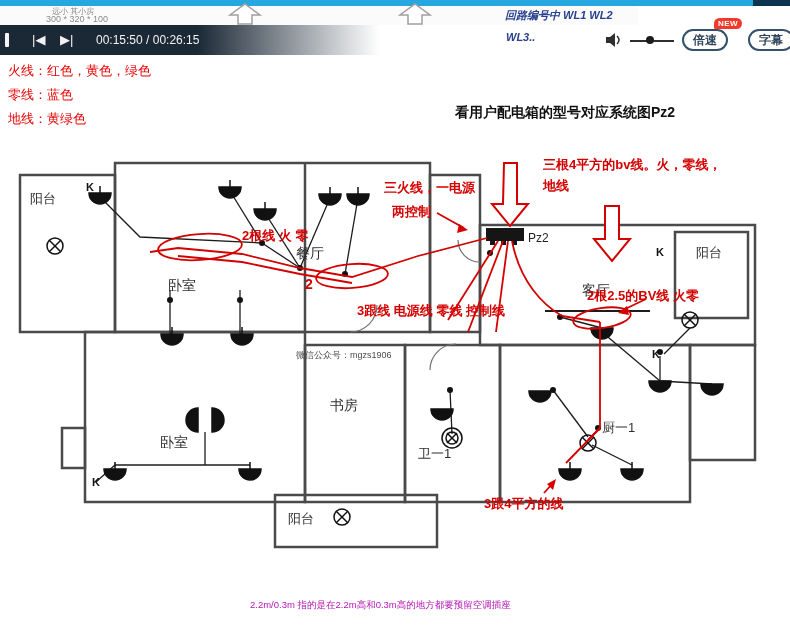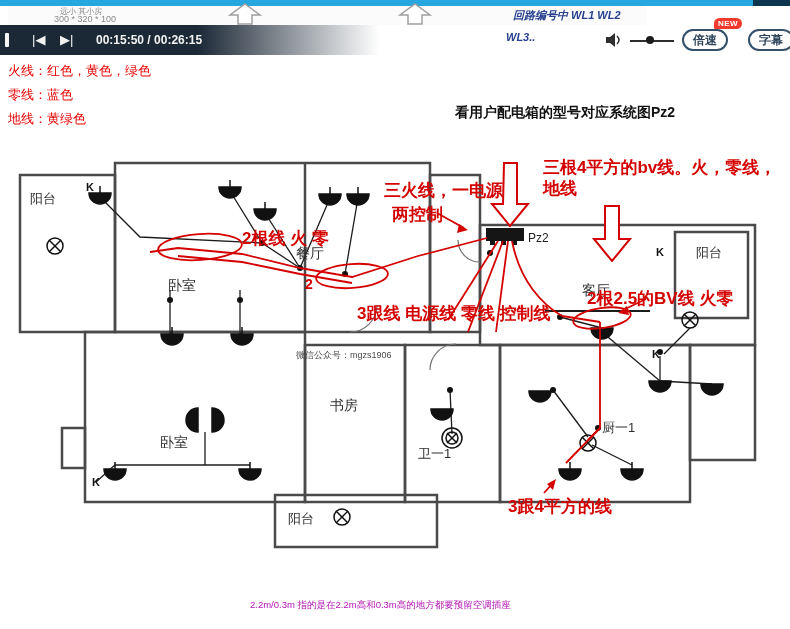--- a/index.html
+++ b/index.html
@@ -2,39 +2,39 @@
 <html><head>
 <meta charset="utf-8">
 <style>
   html,body{margin:0;padding:0;background:#ffffff;}
   #app{position:relative;width:790px;height:629px;overflow:hidden;background:#ffffff;
        font-family:"Liberation Sans",sans-serif;}
   .abs{position:absolute;}
   
   #progress{top:0;left:0;width:790px;height:6px;background:#0d3550;}
   #progress .played{position:absolute;left:0;top:0;height:6px;width:753px;background:#27a7e0;}
-  #peek{top:6px;left:8px;width:638px;height:19px;background:#fbfbfb;}
+  #peek{top:6px;left:0;width:638px;height:19px;background:#fbfbfb;}
   .peek-small{position:absolute;color:#8a8a8a;white-space:nowrap;}
   .peek-hand{position:absolute;color:#27408f;font-weight:bold;font-style:italic;white-space:nowrap;}
   #controlbar{top:25px;left:0;width:790px;height:30px;
       background:linear-gradient(90deg,#1b2836 0%,#1b2836 25%,rgba(27,40,54,0) 48%);}
   .pausebar{position:absolute;left:5px;top:8px;width:4px;height:14px;background:#f5f5f5;border-radius:1px;}
   .navbtn{position:absolute;top:7px;color:#f2f2f2;font-size:13px;line-height:16px;cursor:pointer;}
-  .timetxt{position:absolute;left:96px;top:8px;color:#f2f2f2;font-size:12px;white-space:nowrap;font-weight:bold;}
+  .timetxt{position:absolute;left:96px;top:8px;color:#f2f2f2;font-size:12px;white-space:nowrap;}
   .volline{position:absolute;left:630px;top:40px;width:44px;height:2px;background:#2e2e2e;}
   .voldot{position:absolute;left:646px;top:36px;width:8px;height:8px;border-radius:50%;background:#1c1c1c;}
   .pill{position:absolute;top:4px;height:18px;line-height:18px;padding:0 9px;border:2px solid #35506b;
         border-radius:12px;background:rgba(255,255,255,.9);color:#2c4258;font-size:12px;font-weight:bold;
         white-space:nowrap;cursor:pointer;}
   .badge{position:absolute;left:714px;top:-7px;background:#f3392b;color:#fff;font-size:8px;font-weight:bold;
         padding:1px 4px;border-radius:7px 7px 7px 2px;letter-spacing:.5px;}
   
   .legend-line{position:absolute;color:#e60000;font-weight:normal;font-size:13px;white-space:nowrap;}
   .heading{position:absolute;color:#111;font-weight:bold;font-size:14px;white-space:nowrap;}
-  .note{position:absolute;color:#d40000;font-weight:bold;font-size:17px;white-space:nowrap;}
+  .note{position:absolute;color:#d40000;font-weight:bold;font-size:13px;white-space:nowrap;}
   .watermark{position:absolute;color:#4a4a4a;font-size:9px;white-space:nowrap;text-align:right;}
   .purple{position:absolute;color:#b515b5;font-weight:normal;font-size:9.5px;white-space:nowrap;}
   svg text{font-family:"Liberation Sans",sans-serif;}
 </style>
 </head>
 <body>
 
 <div id="app">
 
   <div class="abs" id="progress">
@@ -246,18 +246,18 @@
   <div class="heading" style="left:455px;top:104px">看用户配电箱的型号对应系统图Pz2</div>
 
   <div class="note" style="left:543px;top:156px">三根4平方的bv线。火，零线，</div>
   <div class="note" style="left:543px;top:177px">地线</div>
   <div class="note" style="left:384px;top:179px">三火线，一电源</div>
   <div class="note" style="left:392px;top:203px">两控制</div>
   <div class="note" style="left:242px;top:227px">2根线 火 零</div>
   <div class="note" style="left:305px;top:276px;font-size:14px">2</div>
   <div class="note" style="left:587px;top:287px">2根2.5的BV线 火零</div>
   <div class="note" style="left:357px;top:302px">3跟线 电源线 零线 控制线</div>
-  <div class="note" style="left:508px;top:495px">3跟4平方的线</div>
+  <div class="note" style="left:484px;top:495px">3跟4平方的线</div>
 
   <div class="watermark" style="left:296px;top:349px">微信公众号：mgzs1906</div>
   <div class="purple" style="left:250px;top:599px">2.2m/0.3m 指的是在2.2m高和0.3m高的地方都要预留空调插座</div>
 
 </div>
 
 </body></html>

